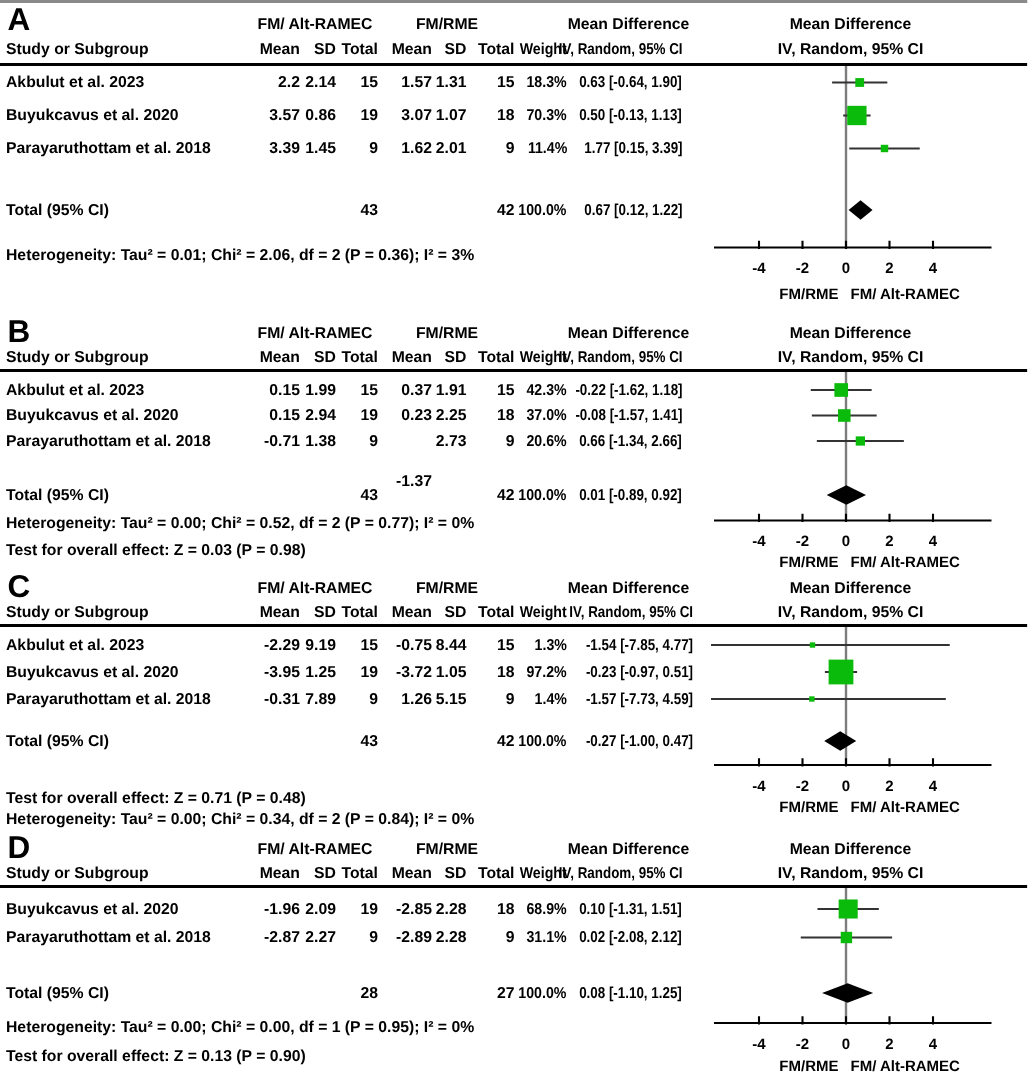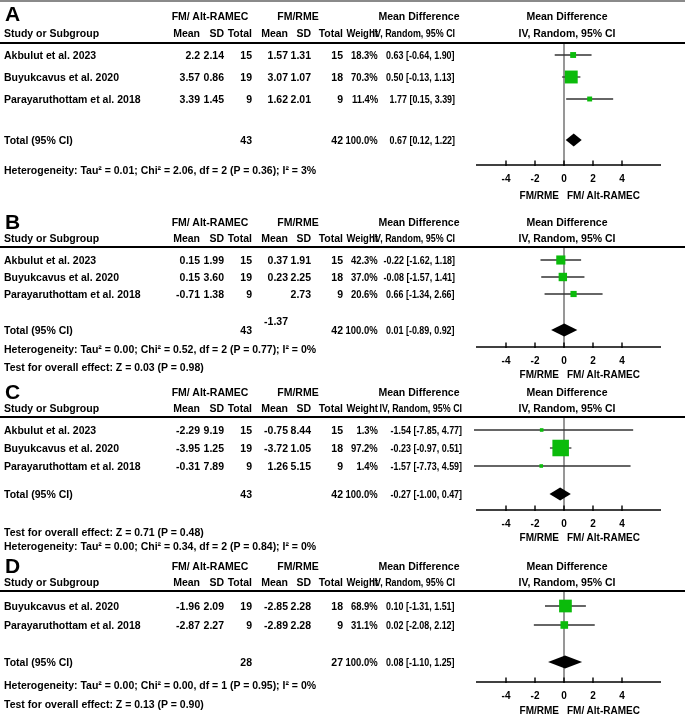--- a/index.html
+++ b/index.html
@@ -114,21 +114,21 @@
       <div class="abs" style="right: 485px; top: 43px;">0.15</div>
       <div class="abs" style="right: 461px; top: 43px;">1.99</div>
       <div class="abs" style="right: 433px; top: 43px;">15</div>
       <div class="abs" style="right: 397px; top: 43px;">0.37</div>
       <div class="abs" style="right: 374px; top: 43px;">1.91</div>
       <div class="abs" style="right: 342px; top: 43px;">15</div>
       <div class="abs w" style="right: 307px; top: 43px;">42.3%</div>
       <div class="abs ci" style="right: 230px; top: 43px;">-0.22 [-1.62, 1.18]</div>
       <div class="abs" style="left: 4px; top: 60px;">Buyukcavus et al. 2020</div>
       <div class="abs" style="right: 485px; top: 60px;">0.15</div>
-      <div class="abs" style="right: 461px; top: 60px;">3.60</div>
+      <div class="abs" style="right: 461px; top: 60px;">2.94</div>
       <div class="abs" style="right: 433px; top: 60px;">19</div>
       <div class="abs" style="right: 397px; top: 60px;">0.23</div>
       <div class="abs" style="right: 374px; top: 60px;">2.25</div>
       <div class="abs" style="right: 342px; top: 60px;">18</div>
       <div class="abs w" style="right: 307px; top: 60px;">37.0%</div>
       <div class="abs ci" style="right: 230px; top: 60px;">-0.08 [-1.57, 1.41]</div>
       <div class="abs" style="left: 4px; top: 77px;">Parayaruthottam et al. 2018</div>
       <div class="abs" style="right: 485px; top: 77px;">-0.71</div>
       <div class="abs" style="right: 461px; top: 77px;">1.38</div>
       <div class="abs" style="right: 433px; top: 77px;">9</div>

